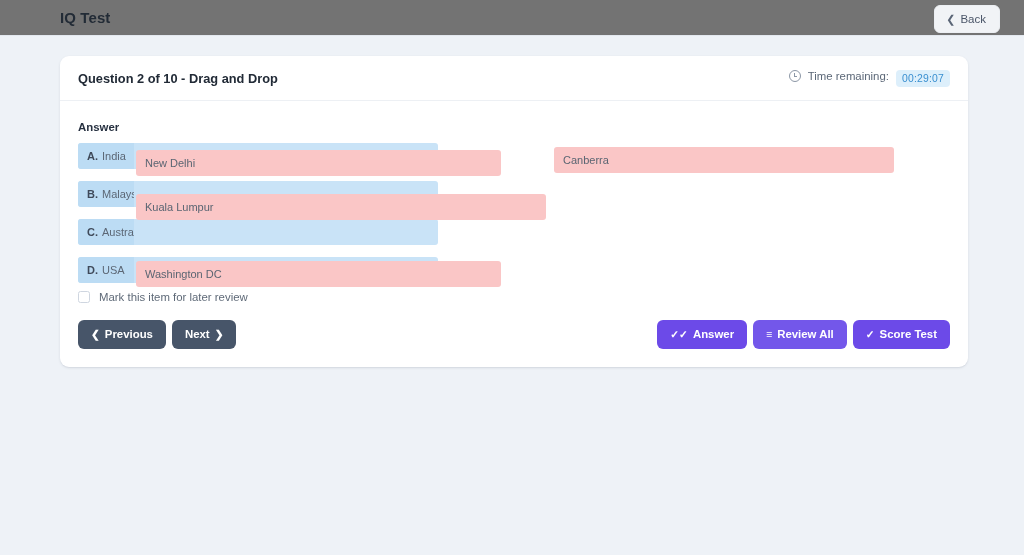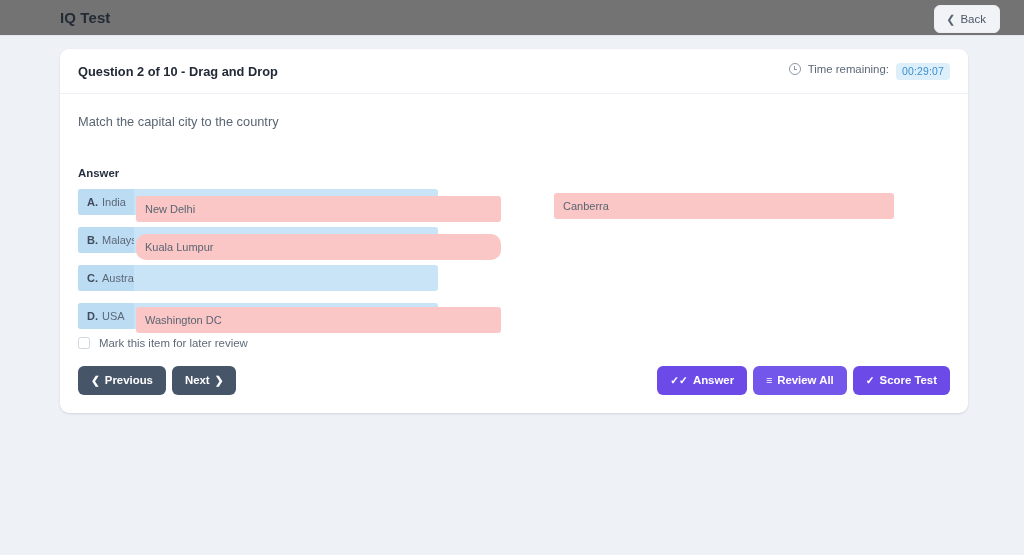--- a/index.html
+++ b/index.html
@@ -55,21 +55,21 @@
   .back-btn .chev {
     font-size: 11px;
     line-height: 1;
     color: #5a6576;
     display: inline-block;
     transform: translateY(-.5px);
   }
 
   
   .page {
-    padding: 13px 0 0 0;
+    padding: 20px 0 0 0;
   }
 
   .card {
     width: 908px;
     margin: 0 0 0 60px;
     background: #ffffff;
     border-radius: 9px;
     box-shadow: 0 1px 3px rgba(30,45,70,.09), 0 1px 1px rgba(30,45,70,.05);
     overflow: hidden;
   }
@@ -283,21 +283,20 @@
       <div class="q-title">Question 2 of 10 - Drag and Drop</div>
       <div class="timer-wrap">
         <span class="clock-icon"></span>
         <span>Time remaining:</span>
         <span class="timer-badge">00:29:07</span>
       </div>
     </div>
 
     <div class="card-body">
 
-      <div class="prompt">Match the capital city to the country</div>
 
       <div class="answer-label">Answer</div>
 
       <div class="dnd">
 
         <div class="drop-row" style="top:0px;">
           <div class="drop-label">
             <span class="drop-letter">A.</span>
             <span class="drop-country">India</span>
           </div>
@@ -315,21 +314,21 @@
           </div>
         </div>
         <div class="drop-row" style="top:114px;">
           <div class="drop-label">
             <span class="drop-letter">D.</span>
             <span class="drop-country">USA</span>
           </div>
         </div>
 
         <div class="drag-item" style="left:58px; top:7px;  width:365px;">New Delhi</div>
-        <div class="drag-item" style="left:58px; top:45px; width:365px;border-radius:10px;">Kuala Lumpur</div>
+        <div class="drag-item" style="left:58px; top:51px; width:410px;">Kuala Lumpur</div>
         <div class="drag-item" style="left:58px; top:118px; width:365px;">Washington DC</div>
 
         <div class="pool-item" style="top:4px;">Canberra</div>
       </div>
 
       <div class="review-row">
         <div class="chk"></div>
         <div class="review-text">Mark this item for later review</div>
       </div>
 

